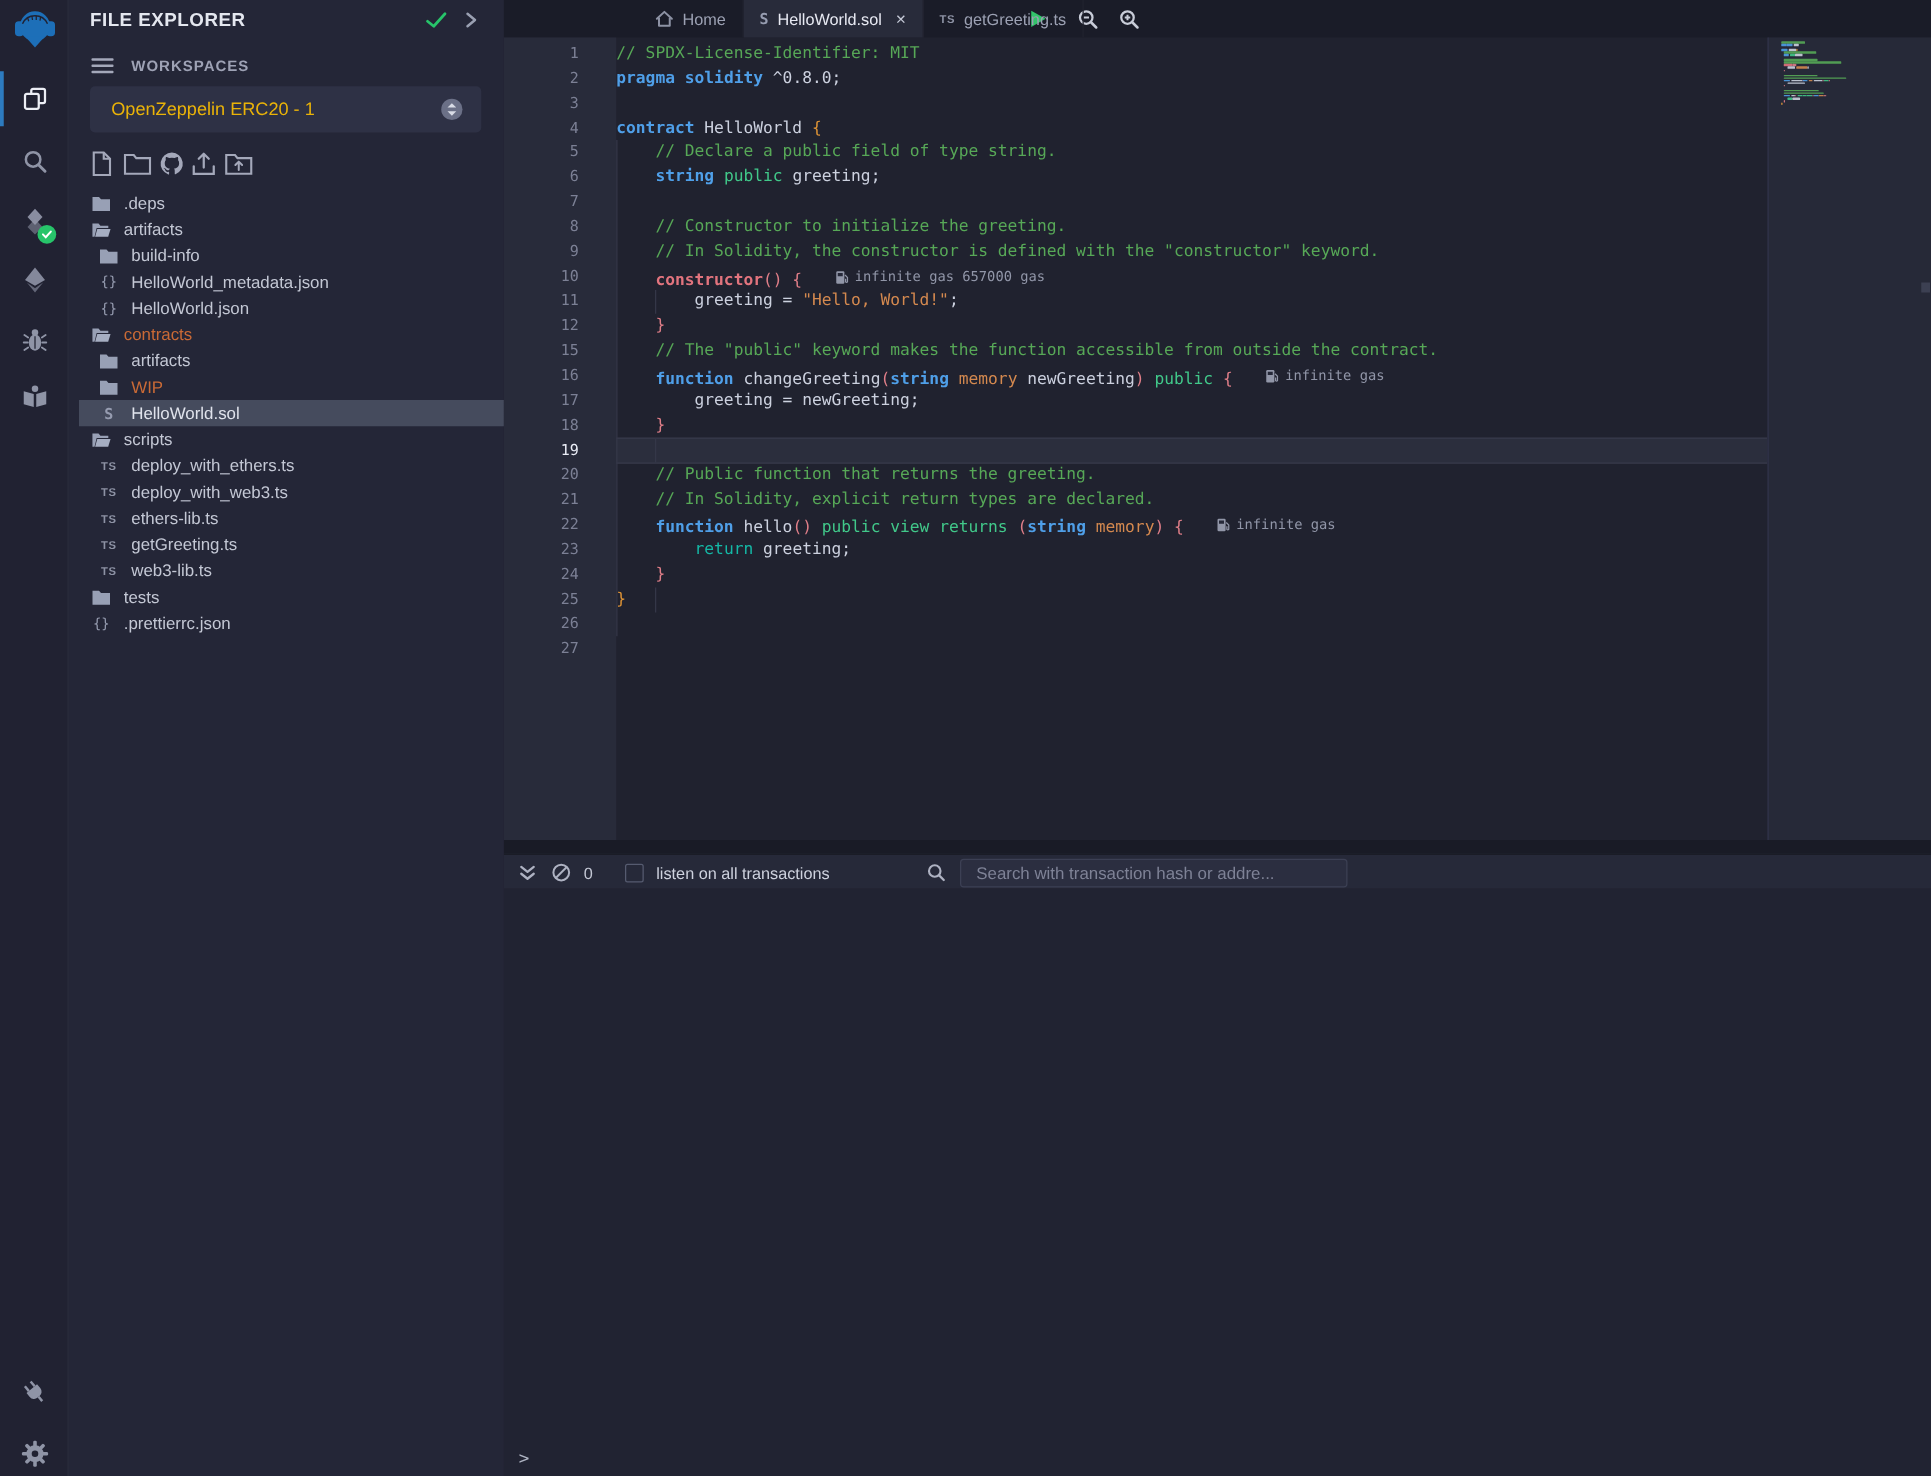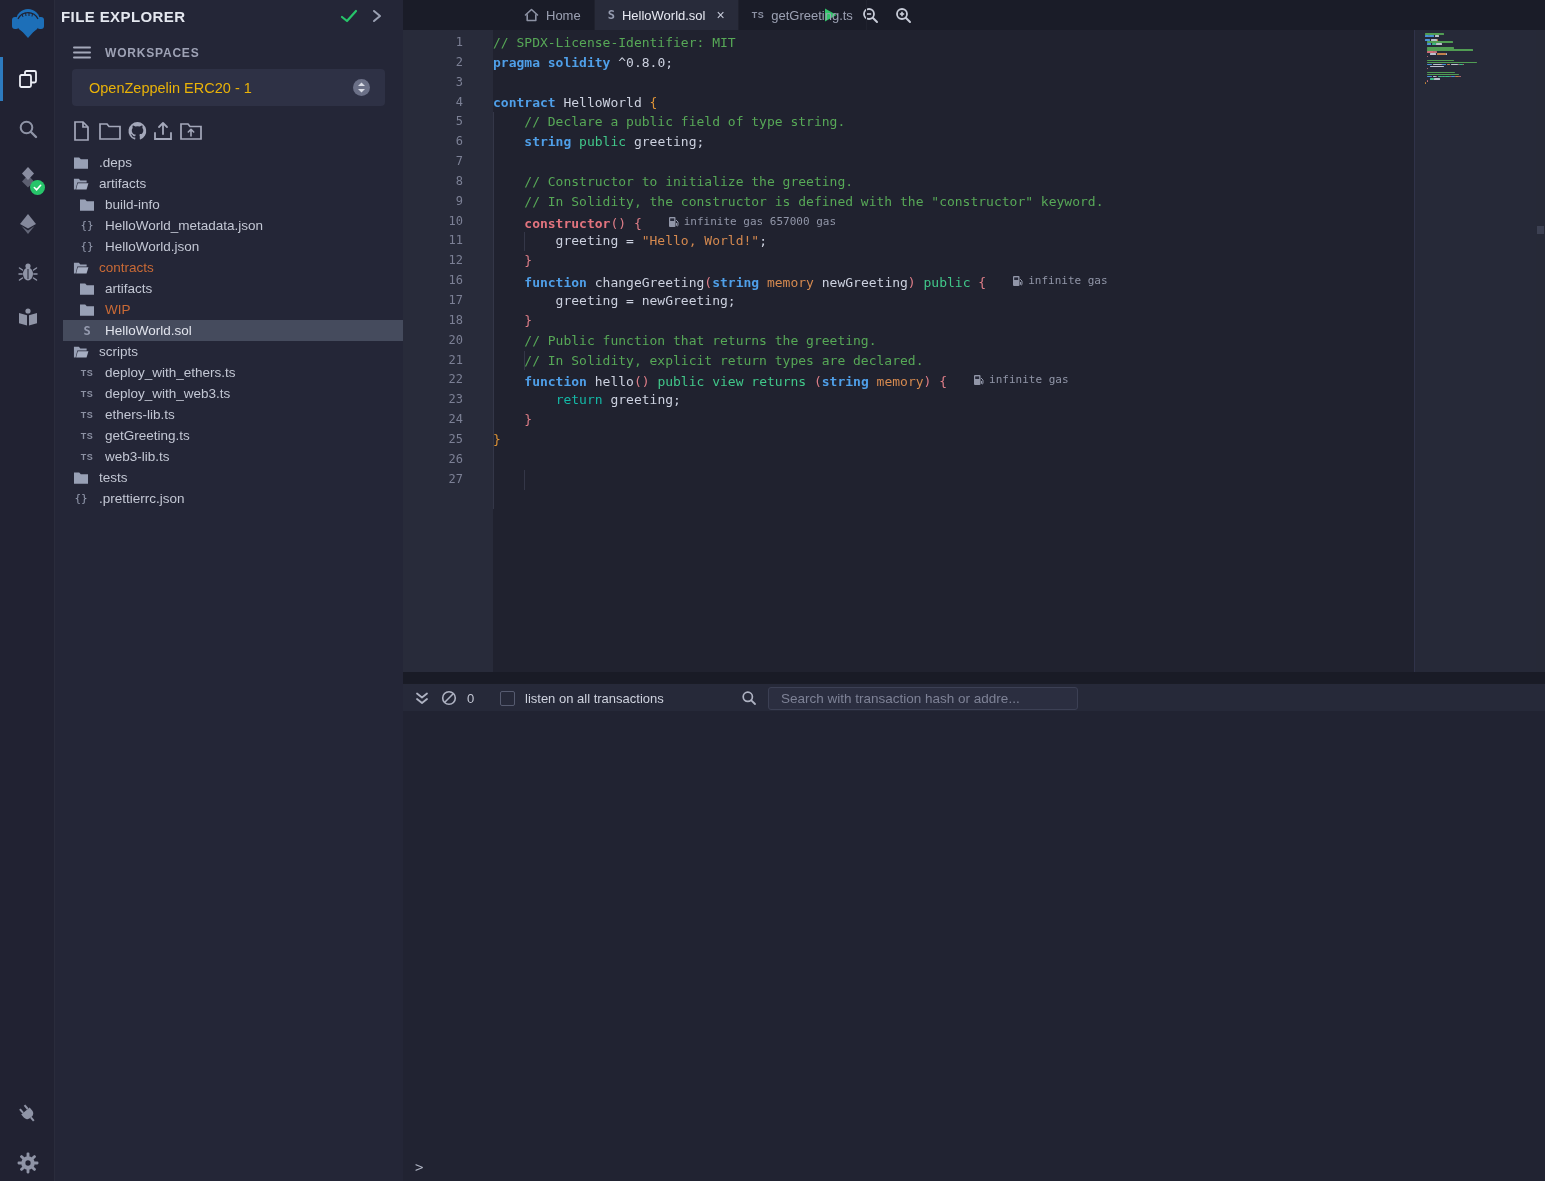--- a/index.html
+++ b/index.html
@@ -14,21 +14,21 @@
   .ib svg { display:block; }
   .ib.active { color:#eceef5; }
   .ib .act-bar { position:absolute; left:0; top:-2px; width:3px; height:44px; background:#2d7bbf; }
   .badge { position:absolute; right:10px; bottom:2px; width:15px; height:15px; border-radius:50%;
            background:#27c46a; display:flex; align-items:center; justify-content:center; }
 
   
   .filepanel { position:absolute; left:55px; top:0; width:348px; height:100%;
                background:#242637; z-index:4; }
   .fp-header { position:absolute; left:0; top:0; width:100%; height:34px; }
-  .fp-title { position:absolute; left:6px; top:8px; font-size:15px; font-weight:bold;
+  .fp-title { position:absolute; left:17px; top:8px; font-size:15px; font-weight:bold;
               letter-spacing:.4px; color:#e4e7ef; }
   .fp-check { position:absolute; left:285px; top:8px; }
   .fp-chev  { position:absolute; left:315px; top:8px; }
   .ws-row { position:absolute; top:43px; left:0; height:20px; width:100%; }
   .ws-burger { position:absolute; left:18px; top:2px; }
   .ws-label { position:absolute; left:50px; top:3px; font-size:12px; letter-spacing:.8px;
               color:#9ea2b5; font-weight:bold; }
   .ws-dd { position:absolute; left:17px; top:69px; width:313px; height:37px; background:#2e3145;
            border-radius:4px; display:flex; align-items:center; cursor:pointer; }
   .ws-dd-text { margin-left:17px; font-size:14.5px; color:#eab308; }
@@ -459,27 +459,29 @@
           <div class="line"><span class="ln">7</span><span class="lc"></span></div>
           <div class="line"><span class="ln">8</span><span class="lc"><span style="color: rgb(204, 209, 223);">    </span><span style="color: rgb(87, 168, 87);">// Constructor to initialize the greeting.</span></span></div>
           <div class="line"><span class="ln">9</span><span class="lc"><span style="color: rgb(204, 209, 223);">    </span><span style="color: rgb(87, 168, 87);">// In Solidity, the constructor is defined with the "constructor" keyword.</span></span></div>
           <div class="line"><span class="ln">10</span><span class="lc"><span style="color: rgb(204, 209, 223);">    </span><span style="color: rgb(226, 116, 126); font-weight: bold;">constructor</span><span style="color: rgb(223, 126, 136);">()</span><span style="color: rgb(204, 209, 223);"> </span><span style="color: rgb(223, 126, 136);">{</span><span class="gas"><svg width="11" height="12" viewBox="0 0 11 12">
                   <rect x="1" y="1" width="6.5" height="10" rx="1" fill="#9196a8"></rect>
                   <rect x="2.2" y="2.4" width="4" height="2.6" fill="#262939"></rect>
                   <path d="M8 4 L10 6 V9.5 A1 1 0 0 1 8.5 9.5 V7" fill="none" stroke="#9196a8" stroke-width="1"></path>
                 </svg><span>infinite gas 657000 gas</span></span></span></div>
           <div class="line"><span class="ln">11</span><span class="lc"><span style="color: rgb(204, 209, 223);">        greeting = </span><span style="color: rgb(212, 137, 79);">"Hello, World!"</span><span style="color: rgb(204, 209, 223);">;</span></span></div>
           <div class="line"><span class="ln">12</span><span class="lc"><span style="color: rgb(204, 209, 223);">    </span><span style="color: rgb(223, 126, 136);">}</span></span></div>
+          <div class="line"><span class="ln">15</span><span class="lc"><span style="color: rgb(204, 209, 223);">    </span><span style="color: rgb(87, 168, 87);">// The "public" keyword makes the function accessible from outside the contract.</span></span></div>
           <div class="line"><span class="ln">16</span><span class="lc"><span style="color: rgb(204, 209, 223);">    </span><span style="color: rgb(79, 159, 232); font-weight: bold;">function</span><span style="color: rgb(204, 209, 223);"> changeGreeting</span><span style="color: rgb(223, 126, 136);">(</span><span style="color: rgb(79, 159, 232); font-weight: bold;">string</span><span style="color: rgb(204, 209, 223);"> </span><span style="color: rgb(212, 137, 79);">memory</span><span style="color: rgb(204, 209, 223);"> newGreeting</span><span style="color: rgb(223, 126, 136);">)</span><span style="color: rgb(204, 209, 223);"> </span><span style="color: rgb(65, 200, 138);">public</span><span style="color: rgb(204, 209, 223);"> </span><span style="color: rgb(223, 126, 136);">{</span><span class="gas"><svg width="11" height="12" viewBox="0 0 11 12">
                   <rect x="1" y="1" width="6.5" height="10" rx="1" fill="#9196a8"></rect>
                   <rect x="2.2" y="2.4" width="4" height="2.6" fill="#262939"></rect>
                   <path d="M8 4 L10 6 V9.5 A1 1 0 0 1 8.5 9.5 V7" fill="none" stroke="#9196a8" stroke-width="1"></path>
                 </svg><span>infinite gas</span></span></span></div>
           <div class="line"><span class="ln">17</span><span class="lc"><span style="color: rgb(204, 209, 223);">        greeting = newGreeting;</span></span></div>
           <div class="line"><span class="ln">18</span><span class="lc"><span style="color: rgb(204, 209, 223);">    </span><span style="color: rgb(223, 126, 136);">}</span></span></div>
+          <div class="line current"><span class="ln">19</span><span class="lc"></span></div>
           <div class="line"><span class="ln">20</span><span class="lc"><span style="color: rgb(204, 209, 223);">    </span><span style="color: rgb(87, 168, 87);">// Public function that returns the greeting.</span></span></div>
           <div class="line"><span class="ln">21</span><span class="lc"><span style="color: rgb(204, 209, 223);">    </span><span style="color: rgb(87, 168, 87);">// In Solidity, explicit return types are declared.</span></span></div>
           <div class="line"><span class="ln">22</span><span class="lc"><span style="color: rgb(204, 209, 223);">    </span><span style="color: rgb(79, 159, 232); font-weight: bold;">function</span><span style="color: rgb(204, 209, 223);"> hello</span><span style="color: rgb(223, 126, 136);">()</span><span style="color: rgb(204, 209, 223);"> </span><span style="color: rgb(65, 200, 138);">public</span><span style="color: rgb(204, 209, 223);"> </span><span style="color: rgb(65, 200, 138);">view</span><span style="color: rgb(204, 209, 223);"> </span><span style="color: rgb(65, 200, 138);">returns</span><span style="color: rgb(204, 209, 223);"> </span><span style="color: rgb(223, 126, 136);">(</span><span style="color: rgb(79, 159, 232); font-weight: bold;">string</span><span style="color: rgb(204, 209, 223);"> </span><span style="color: rgb(212, 137, 79);">memory</span><span style="color: rgb(223, 126, 136);">)</span><span style="color: rgb(204, 209, 223);"> </span><span style="color: rgb(223, 126, 136);">{</span><span class="gas"><svg width="11" height="12" viewBox="0 0 11 12">
                   <rect x="1" y="1" width="6.5" height="10" rx="1" fill="#9196a8"></rect>
                   <rect x="2.2" y="2.4" width="4" height="2.6" fill="#262939"></rect>
                   <path d="M8 4 L10 6 V9.5 A1 1 0 0 1 8.5 9.5 V7" fill="none" stroke="#9196a8" stroke-width="1"></path>
                 </svg><span>infinite gas</span></span></span></div>
           <div class="line"><span class="ln">23</span><span class="lc"><span style="color: rgb(204, 209, 223);">        </span><span style="color: #14b8a6;">return</span><span style="color: rgb(204, 209, 223);"> greeting;</span></span></div>
           <div class="line"><span class="ln">24</span><span class="lc"><span style="color: rgb(204, 209, 223);">    </span><span style="color: rgb(223, 126, 136);">}</span></span></div>
           <div class="line"><span class="ln">25</span><span class="lc"><span style="color: rgb(221, 147, 54);">}</span></span></div>

